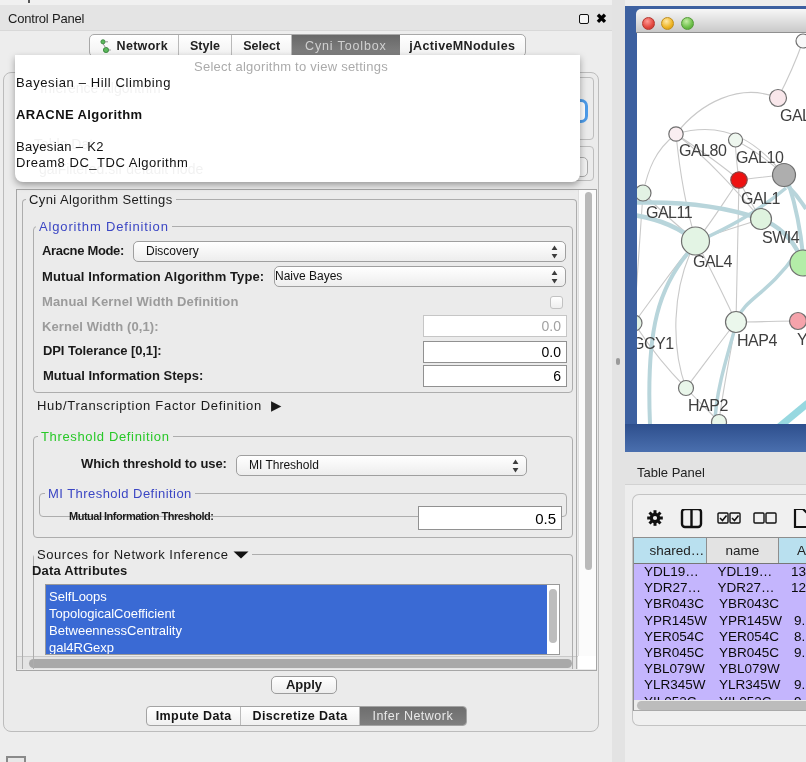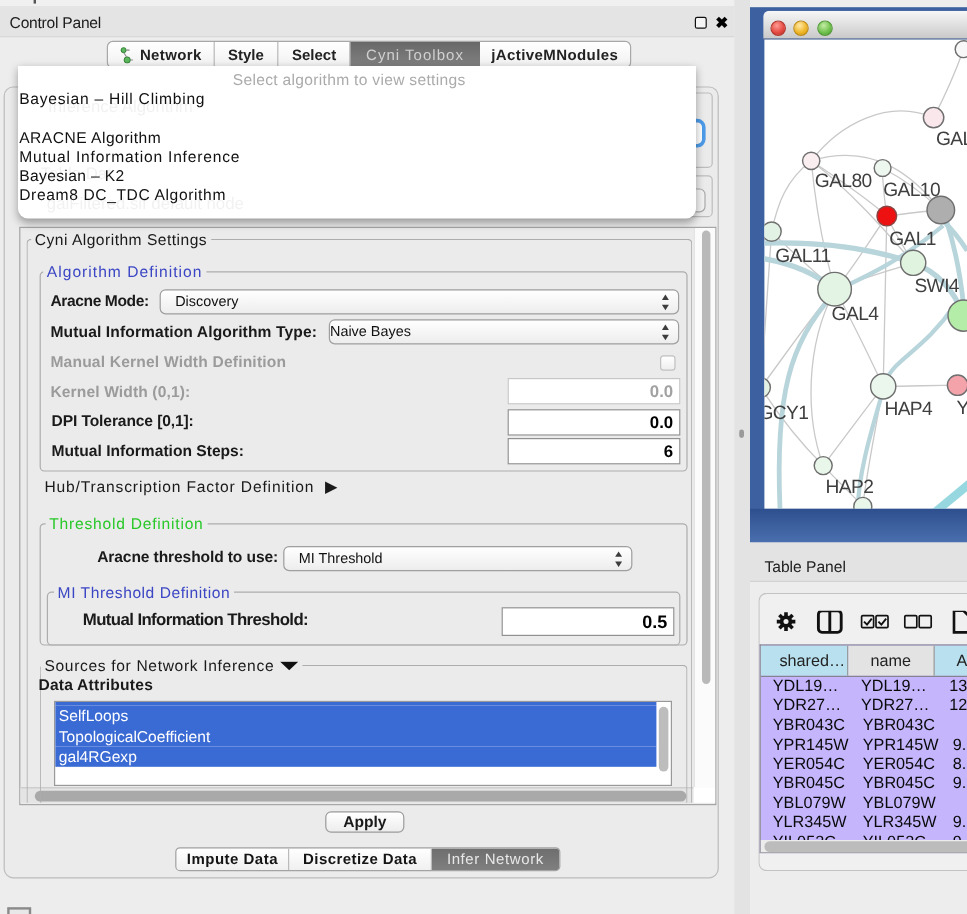--- a/index.html
+++ b/index.html
@@ -33,21 +33,21 @@
 #corner { left:561px; top:466px; width:18px; height:13px; background:#ffffff; }
 
 .group { position:absolute; border:1px solid #adadad; border-radius:4px; }
 .gtitle { position:absolute; top:-8px; background:#ebebeb; padding:0 3px; font-size:13px; line-height:15px; color:#1a1a1a; }
 .blue { color:#3b46c4; }
 .green { color:#28c828; }
 .lbl { position:absolute; font-size:13px; font-weight:bold; color:#1a1a1a; white-space:nowrap; line-height:14px;}
 .lbl.dis { color:#9b9b9b;text-align:right; }
 .combo { position:absolute; height:21px; background:linear-gradient(#ffffff,#ededed); border:1px solid #9f9f9f; border-radius:5px; font-size:12px; color:#111; line-height:19px; }
 .combo .udsvg { position:absolute; right:7px; top:3px; }
-.tfield { position:absolute; height:22px; background:#fff; border:1px solid #919191; font-size:14px; color:#000; text-align:right; padding:2px 5px 0 0;font-weight:bold; }
+.tfield { position:absolute; height:22px; background:#fff; border:1px solid #919191; font-size:14px; color:#000; text-align:right; padding:2px 5px 0 0; }
 .tfield.dis { border-color:#c6c6c6; color:#a2a2a2; }
 
 
 #dlist { position:absolute; background:#fff; border:1px solid #999; }
 #dlist .row { height:17.1px; width:501px; background:#3a6ad4; color:#fff; font-size:13px; padding-left:3px; line-height:17px; }
 #dlistsb { position:absolute; width:8px; background:#bdbdbd; border-radius:4px; }
 
 
 #apply { left:271px; top:676px; width:66px; height:18px; background:linear-gradient(#ffffff,#ededed); border:1px solid #9c9c9c; border-radius:5px; text-align:center; font-size:13px; font-weight:bold; color:#1a1a1a; line-height:16px;}
 #btabs { left:146px; top:706px; width:321px; height:20px; background:linear-gradient(#ffffff,#f0f0f0); border:1px solid #a3a3a3; border-radius:4px; display:flex; overflow:hidden; }
@@ -133,41 +133,42 @@
 <div class="tfield dis" style="left:423px;top:315px;width:144px;">0.0</div>
 <div class="lbl" style="left:43px;top:344px;letter-spacing:-0.1px;">DPI Tolerance [0,1]:</div>
 <div class="tfield" style="left:423px;top:341px;width:144px;">0.0</div>
 <div class="lbl" style="left:43px;top:369px;">Mutual Information Steps:</div>
 <div class="tfield" style="left:423px;top:365px;width:144px;">6</div>
 <div class="lbl" style="left:37px;top:399px;font-weight:normal;letter-spacing:0.7px;">Hub/Transcription Factor Definition<span style="letter-spacing:0;font-size:13.5px;margin-left:9px;">▶</span></div>
 
 <div class="group" style="left:33px;top:436px;width:540px;height:102px;">
   <div class="gtitle green" style="left:4px;letter-spacing:0.65px;">Threshold Definition</div>
 </div>
-<div class="lbl" style="left:81px;top:457px;letter-spacing:-0.1px;">Aracne threshold to use:</div>
+<div class="lbl" style="left:81px;top:457px;letter-spacing:-0.1px;">Which threshold to use:</div>
 <div class="combo" style="left:236px;top:455px;width:291px;padding-left:12px;">MI Threshold<svg class="udsvg" width="7" height="14" viewBox="0 0 7 14">
       <path d="M3.5 0.5 L6.4 5 H0.6 Z" fill="#3c3c3c"></path>
       <path d="M3.5 13.5 L6.4 9 H0.6 Z" fill="#3c3c3c"></path>
     </svg></div>
-<div class="group" style="left:39px;top:493px;width:528px;height:45px;">
+<div class="group" style="left:39px;top:493px;width:528px;height:24px;">
   <div class="gtitle blue" style="left:5px;letter-spacing:0.45px;">MI Threshold Definition</div>
 </div>
-<div class="lbl" style="left:49px;top:509px;font-size:14px;letter-spacing:-0.5px;padding-left:20px;">Mutual Information Threshold:</div>
+<div class="lbl" style="left:49px;top:509px;font-size:11px;letter-spacing:-0.5px;padding-left:20px;">Mutual Information Threshold:</div>
 <div class="tfield" style="left:418px;top:506px;width:144px;height:24px;font-size:15px;padding-top:3px;">0.5</div>
 
 <div class="group" style="left:33px;top:554px;width:540px;height:115px;border-radius:4px 4px 0 0;border-bottom:none;">
   <div class="gtitle" style="left:0px;letter-spacing:0.55px;font-weight:normal;">Sources for Network Inference<svg width="16" height="8" viewBox="0 0 16 8" style="margin-left:4px;">
         <path d="M0.5 0.5 H15.5 L8 7.5 Z" fill="#111"></path>
       </svg></div>
 </div>
 <div class="lbl" style="left:32px;top:564px;letter-spacing:0.19px;">Data Attributes</div>
 <div class="abs" id="dlist" style="left:45px;top:584px;width:515px;height:71px;overflow:hidden;">
   <div style="height:2.5px;background:#3a6ad4;width:501px;"></div>
   <div class="row">SelfLoops</div>
   <div class="row">TopologicalCoefficient</div>
+  <div class="row">BetweennessCentrality</div>
   <div class="row">gal4RGexp</div>
 </div>
 <div class="abs" id="dlistsb" style="left:549px;top:589px;height:54px;"></div>
 
 <div class="abs" id="apply">Apply</div>
 <div class="abs" id="btabs">
   <div class="seg" style="width:95px;letter-spacing:0.4px;">Impute Data</div>
   <div class="seg" style="width:119px;letter-spacing:0.35px;">Discretize Data</div>
   <div class="seg sel" style="width:107px;letter-spacing:0.5px;">Infer Network</div>
 </div>
@@ -183,22 +184,21 @@
   <div class="seg sel" style="width:108px;letter-spacing:0.85px;">Cyni Toolbox</div>
   <div class="seg" style="width:126px;letter-spacing:0.35px;">jActiveMNodules</div>
 </div>
 
 <div class="abs" id="popup">
   <div class="ghost" style="left:25px;top:25px;">Inference Algorithm</div>
   <div class="ghost" style="left:19px;top:81px;">Table Dat</div>
   <div class="ghost" style="left:24px;top:106px;">galFiltered.sif default node</div>
   <div class="hint">Select algorithm to view settings</div>
   <div class="it" style="top:20px;letter-spacing:0.62px;">Bayesian – Hill Climbing</div>
-  <div class="it" style="top:52px;font-weight:normal;letter-spacing:0.4px;">ARACNE Algorithm</div>
-  <div class="it" style="top:68px;letter-spacing:0.67px;">Mutual Information Inference</div>
+  <div class="it" style="top:52px;font-weight:bold;letter-spacing:0.4px;">ARACNE Algorithm</div>
   <div class="it" style="top:84px;letter-spacing:0.3px;">Bayesian – K2</div>
   <div class="it" style="top:100px;letter-spacing:0.52px;">Dream8 DC_TDC Algorithm</div>
 </div>
 
 <div class="abs" id="blicon"></div>
 
 <div class="abs" id="gapstrip"></div>
 <div class="abs" id="splitdot"></div>
 <div class="abs" id="macwin"></div>
 <div class="abs" id="mactitle">

